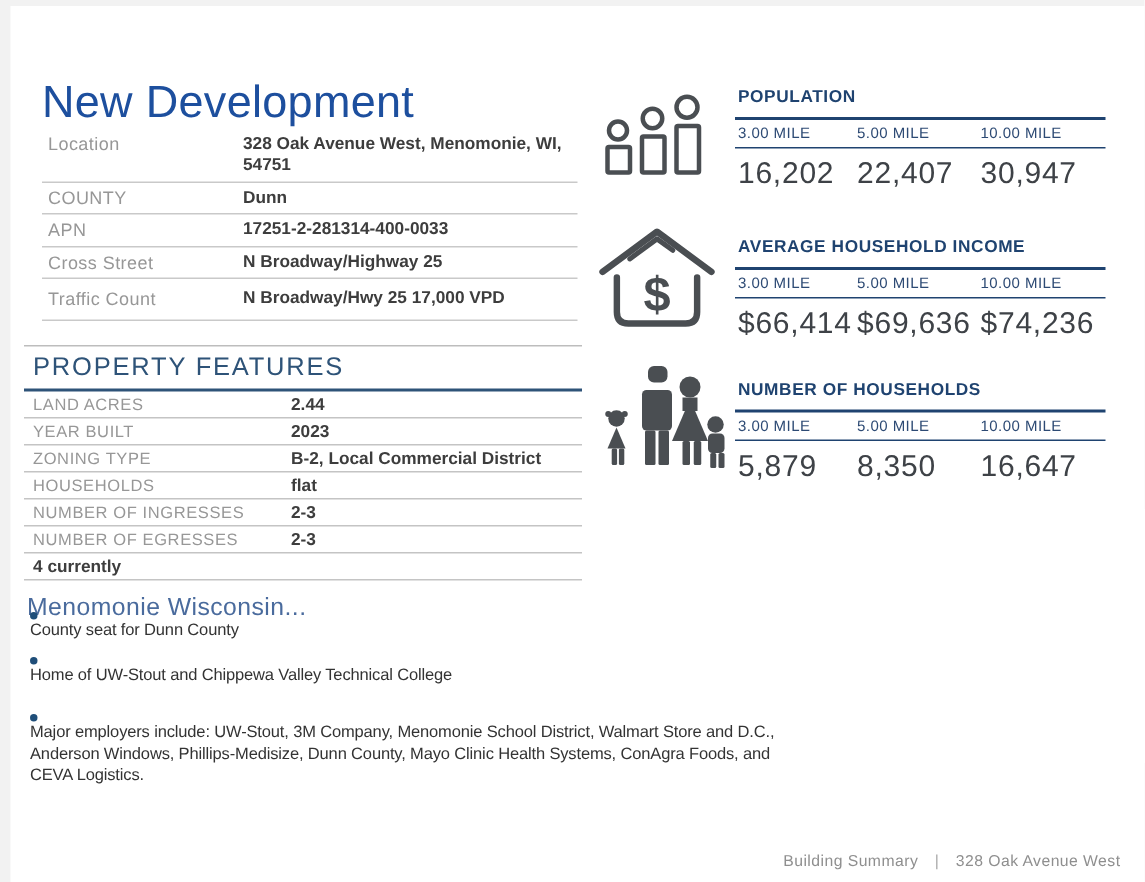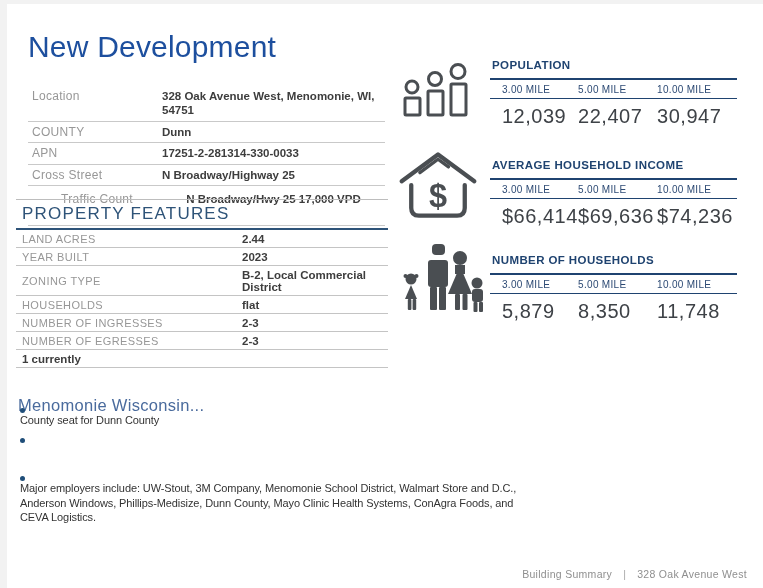--- a/index.html
+++ b/index.html
@@ -8,55 +8,54 @@
     background:#f2f2f2;
     font-family:"Liberation Sans", sans-serif;
     -webkit-font-smoothing:antialiased;
   }
   .page{
     position:absolute;left:7px;top:4px;right:0;bottom:0;
     background:#ffffff;
   }
   
   .page-title{
-    position:absolute;left:21px;top:26px;
+    position:absolute;left:21px;top:48px;
     font-size:30px;color:#1D4F9E;letter-spacing:.2px;font-weight:normal;margin:0;
   }
   
   .loc-table{position:absolute;left:21px;top:82px;width:357px;}
   .lrow{
     display:flex;align-items:flex-start;
     border-bottom:1px solid #c9c9c9;
     padding:3px 0 3px 4px;
   }
   .llabel{flex:0 0 130px;font-size:12px;color:#979797;letter-spacing:.3px;}
   .lvalue{width:232px;font-size:11.5px;font-weight:bold;color:#3D3D3D;line-height:1.25;}
   
-  .pf{position:absolute;left:9px;top:195px;width:372px;border-top:1px solid #bdbdbd;}
+  .pf{position:absolute;left:9px;top:226px;width:372px;border-top:1px solid #bdbdbd;}
   .pf-head{
     font-size:17px;color:#2E5378;letter-spacing:1.2px;
     padding:4px 0 4px 6px;border-bottom:2px solid #2E5378;
   }
   .prow{
     display:flex;align-items:center;
     border-bottom:1px solid #c4c4c4;
     padding:2.5px 0 2.5px 6px;
-    gap:48px;
   }
   .plabel{flex:0 0 172px;font-size:11px;color:#979797;letter-spacing:.4px;}
   .pvalue{font-size:11.5px;font-weight:bold;color:#3D3D3D;}
   
   .demo-block{position:absolute;left:483px;width:247px;}
   .demo-head{font-size:11.5px;font-weight:bold;color:#1F4370;letter-spacing:.4px;margin:0 0 7px 2px;}
   .demo-table{border-top:2px solid #1F4370;border-bottom:1.5px solid #1F4370;}
   .demo-cols{display:flex;padding:4px 0 3px 2px;}
   .demo-cols span{font-size:10px;color:#2d4a74;letter-spacing:.3px;}
   .demo-vals{display:flex;padding:4px 0 2px 2px;}
   .demo-vals span{font-size:20px;color:#3e4247;letter-spacing:.5px;}
-  .c1{width:80px;margin-left:10px;} .c2{width:83px;} .c3{width:84px;}
+  .c1{width:80px;} .c2{width:83px;} .c3{width:84px;}
   .demo-vals{position:relative;top:2px;}
   .demo-icon{position:absolute;}
   
   .about-head{
     position:absolute;left:11px;top:392px;margin:0;
     font-size:16.5px;color:#4A6B9D;letter-spacing:.3px;font-weight:normal;
   }
   .bullet-item{position:absolute;left:13px;display:flex;width:505px;flex-direction:column;}
   .bullet-dot{
     flex:0 0 5px;width:5px;height:5px;border-radius:50%;
@@ -82,27 +81,27 @@
     <div class="lrow">
       <span class="llabel">Location</span>
       <span class="lvalue">328 Oak Avenue West, Menomonie, WI, 54751</span>
     </div>
     <div class="lrow">
       <span class="llabel">COUNTY</span>
       <span class="lvalue">Dunn</span>
     </div>
     <div class="lrow">
       <span class="llabel">APN</span>
-      <span class="lvalue">17251-2-281314-330-0033</span>
+      <span class="lvalue">17251-2-281314-400-0033</span>
     </div>
     <div class="lrow">
       <span class="llabel">Cross Street</span>
       <span class="lvalue">N Broadway/Highway 25</span>
     </div>
-    <div class="lrow" style="padding-top:6px;padding-bottom:19px;text-align:center;">
+    <div class="lrow" style="padding-top:6px;padding-bottom:7px;">
       <span class="llabel">Traffic Count</span>
       <span class="lvalue">N Broadway/Hwy 25 17,000 VPD</span>
     </div>
   </div>
 
   <div class="pf">
     <div class="pf-head">PROPERTY FEATURES</div>
     <div class="prow">
       <span class="plabel">LAND ACRES</span>
       <span class="pvalue">2.44</span>
@@ -121,21 +120,21 @@
     </div>
     <div class="prow">
       <span class="plabel">NUMBER OF INGRESSES</span>
       <span class="pvalue">2-3</span>
     </div>
     <div class="prow">
       <span class="plabel">NUMBER OF EGRESSES</span>
       <span class="pvalue">2-3</span>
     </div>
     <div class="prow">
-      <span class="pvalue">1 currently</span>
+      <span class="pvalue">4 currently</span>
     </div>
   </div>
 
   <svg class="demo-icon" style="left:394px;top:58px;" width="68" height="56" viewBox="0 0 68 56">
     <g fill="none" stroke="#4A4E52" stroke-width="3" stroke-linecap="round" stroke-linejoin="round">
       <circle cx="11" cy="25" r="6"></circle>
       <rect x="4" y="36" width="15" height="17" rx="1"></rect>
       <circle cx="34" cy="17" r="6.5"></circle>
       <rect x="27" y="29" width="15" height="24" rx="1"></rect>
       <circle cx="57" cy="9.5" r="7"></circle>
@@ -179,21 +178,21 @@
   <div class="demo-block" style="top:55px;">
     <div class="demo-head">POPULATION</div>
     <div class="demo-table">
       <div class="demo-cols">
         <span class="c1">3.00 MILE</span>
         <span class="c2">5.00 MILE</span>
         <span class="c3">10.00 MILE</span>
       </div>
     </div>
     <div class="demo-vals">
-      <span class="c1">12,039</span>
+      <span class="c1">16,202</span>
       <span class="c2">22,407</span>
       <span class="c3">30,947</span>
     </div>
   </div>
 
   <div class="demo-block" style="top:155px;">
     <div class="demo-head">AVERAGE HOUSEHOLD INCOME</div>
     <div class="demo-table">
       <div class="demo-cols">
         <span class="c1">3.00 MILE</span>
@@ -213,32 +212,33 @@
     <div class="demo-table">
       <div class="demo-cols">
         <span class="c1">3.00 MILE</span>
         <span class="c2">5.00 MILE</span>
         <span class="c3">10.00 MILE</span>
       </div>
     </div>
     <div class="demo-vals">
       <span class="c1">5,879</span>
       <span class="c2">8,350</span>
-      <span class="c3">11,748</span>
+      <span class="c3">16,647</span>
     </div>
   </div>
 
   <h2 class="about-head">Menomonie Wisconsin...</h2>
 
   <div class="bullet-item" style="top:400px;">
     <span class="bullet-dot"></span>
     <span class="bullet-text">County seat for Dunn County</span>
   </div>
   <div class="bullet-item" style="top:430px;">
     <span class="bullet-dot"></span>
+    <span class="bullet-text">Home of UW-Stout and Chippewa Valley Technical College</span>
   </div>
   <div class="bullet-item" style="top:468px;">
     <span class="bullet-dot"></span>
     <span class="bullet-text">Major employers include:  UW-Stout, 3M Company, Menomonie School District, Walmart Store and D.C., Anderson Windows, Phillips-Medisize, Dunn County, Mayo Clinic Health Systems, ConAgra Foods, and CEVA Logistics.</span>
   </div>
 
   <div class="footer">
     <span>Building Summary</span>
     <span class="sep">|</span>
     <span>328 Oak Avenue West</span>

